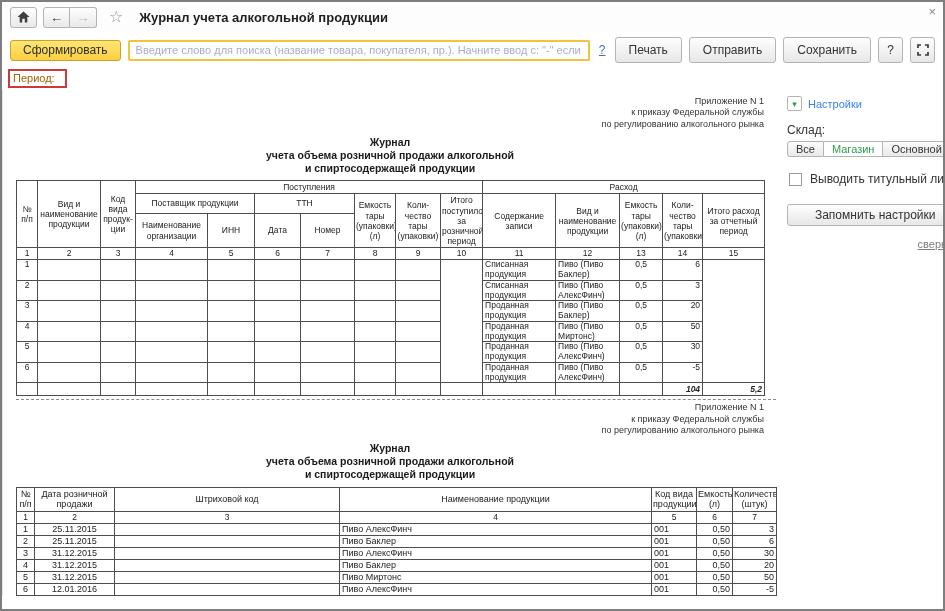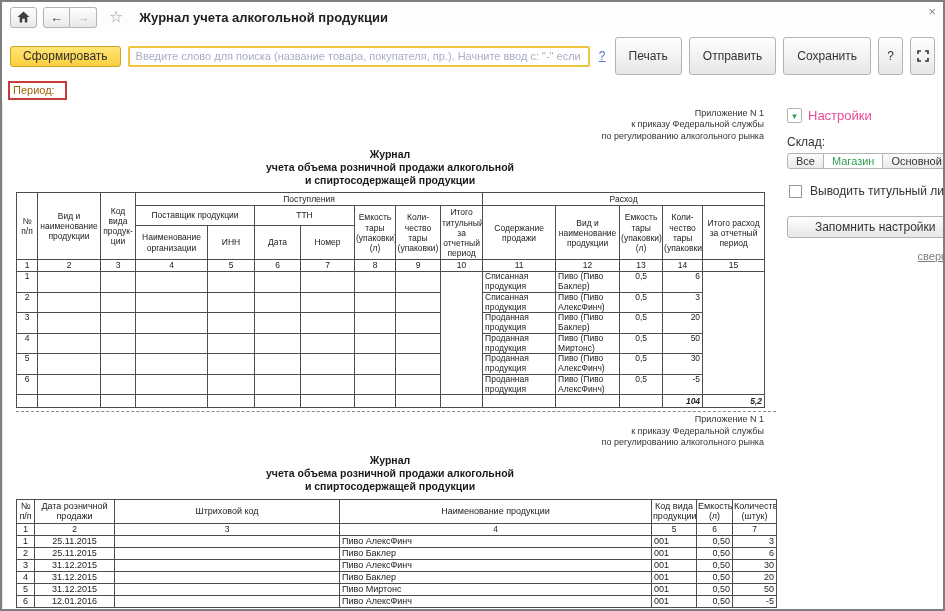--- a/index.html
+++ b/index.html
@@ -20,21 +20,21 @@
   .close-x { position:absolute; top:3px; right:7px; color:#8a8a8a; font-size:13px; line-height:1; cursor:pointer; }
 
   
   .toolbar { display:flex; align-items:center; gap:7px; padding:5px 8px 4px 8px; }
   .btn-generate { height:21px; padding:0 12px; border:1px solid #c9a227; border-radius:3px;
                   background:linear-gradient(#ffe675,#fbcf40); font-size:12px; color:#2e2e2e; cursor:pointer; }
   .search { flex:1; height:21px; border:2px solid #f0c53e; border-radius:2px; padding:0 6px;
             font-size:11px; color:#333; outline:none; font-family:inherit; }
   .search::placeholder { color:#a8aec8; }
   .help-link { color:#4a71b8; font-size:12px; text-decoration:underline; margin:0 2px; cursor:pointer; }
-  .btn { height:38px; padding:0 13px; border:1px solid #b3b3b3; border-radius:3px;
+  .btn { height:26px; padding:0 13px; border:1px solid #b3b3b3; border-radius:3px;
          background:linear-gradient(#fefefe,#e7e7e7); font-size:12px; color:#333; cursor:pointer; }
   .btn.sq { width:25px; padding:0; display:inline-flex; align-items:center; justify-content:center; }
 
   
   .period-row { padding:1px 6px 2px 6px; }
   .period-box { display:inline-flex; align-items:center; gap:6px; border:2px solid #c93a3a; padding:1px 10px 2px 3px; }
   .period-label { color:#a16207; font-size:11px; }
   .period-link { color:#6b6b6b; font-size:12.5px; text-decoration:underline; cursor:pointer; }
 
   
@@ -57,21 +57,21 @@
   #t2 { width:760px; }
   #t2 thead th { font-size:9px; }
   #t2 tbody td { height:12px; line-height:11px; vertical-align:middle; font-size:9px; }
   .l{text-align:left} .c{text-align:center} .r{text-align:right} .b{font-weight:bold}
   .pagebreak { width:760px; border-top:1px dashed #8a8a8a; margin:3px 0 2px 0; height:0; }
 
   
   .settings-header { display:flex; align-items:center; gap:6px; margin:2px 0 12px 0; }
   .chev-btn { width:15px; height:15px; border:1px solid #b3b3b3; border-radius:2px; background:#fff;
               color:#2f9e4f; font-size:9px; line-height:12px; text-align:center; padding:0; cursor:pointer; }
-  .settings-title { color:#ec4899; font-size:13px; }
+  .settings-title { color:#3b82f6; font-size:11px; }
   .wh-label { font-size:12px; color:#333; margin-bottom:4px; }
   .segments { display:flex; margin-bottom:15px; }
   .seg { height:16px; border:1px solid #b3b3b3; background:linear-gradient(#fcfcfc,#e9e9e9);
          font-size:11px; color:#333; padding:0 8px; cursor:pointer; }
   .seg + .seg { border-left:none; }
   .seg:first-child { border-radius:3px 0 0 3px; }
   .seg:last-child { border-radius:0 3px 3px 0; white-space:nowrap; overflow:hidden; text-overflow:ellipsis; max-width:80px; }
   .seg.sel { background:#fff; color:#2f9e4f; }
   .chk-row { display:flex; align-items:center; gap:8px; font-size:12px; color:#333; margin:0 0 18px 2px; cursor:pointer; }
   .chk { width:13px; height:13px; border:1px solid #9a9a9a; background:#fff; display:inline-block; flex:none; }
@@ -168,22 +168,22 @@
             <th rowspan="3">Вид и наименование продукции</th>
             <th rowspan="3">Код вида продук-ции</th>
             <th colspan="7">Поступления</th>
             <th colspan="5">Расход</th>
           </tr>
           <tr>
             <th colspan="2">Поставщик продукции</th>
             <th colspan="2">ТТН</th>
             <th rowspan="2">Емкость тары (упаковки) (л)</th>
             <th rowspan="2">Коли-чество тары (упаковки)</th>
-            <th rowspan="2">Итого титульный за отчетный период</th>
-            <th rowspan="2">Содержание продажи</th>
+            <th rowspan="2">Итого поступило за розничной период</th>
+            <th rowspan="2">Содержание записи</th>
             <th rowspan="2">Вид и наименование продукции</th>
             <th rowspan="2">Емкость тары (упаковки) (л)</th>
             <th rowspan="2">Коли-чество тары (упаковки)</th>
             <th rowspan="2">Итого расход за отчетный период</th>
           </tr>
           <tr>
             <th>Наименование организации</th>
             <th>ИНН</th>
             <th>Дата</th>
             <th>Номер</th>

